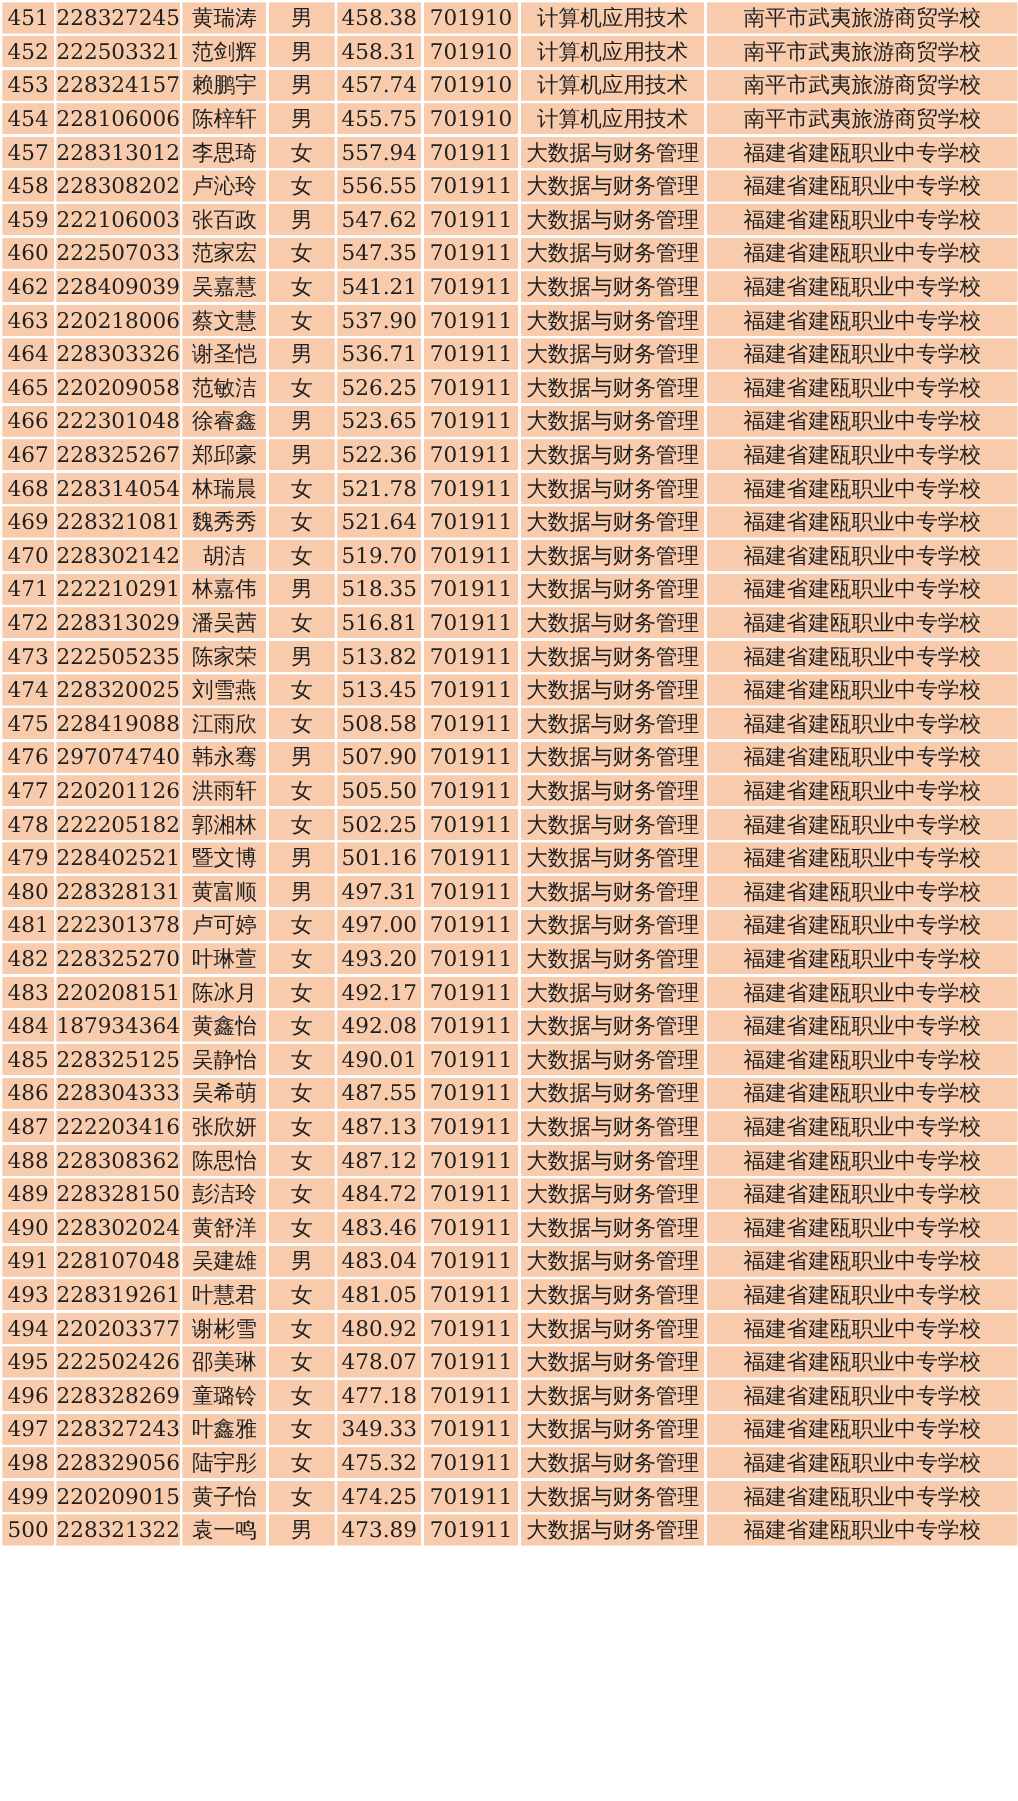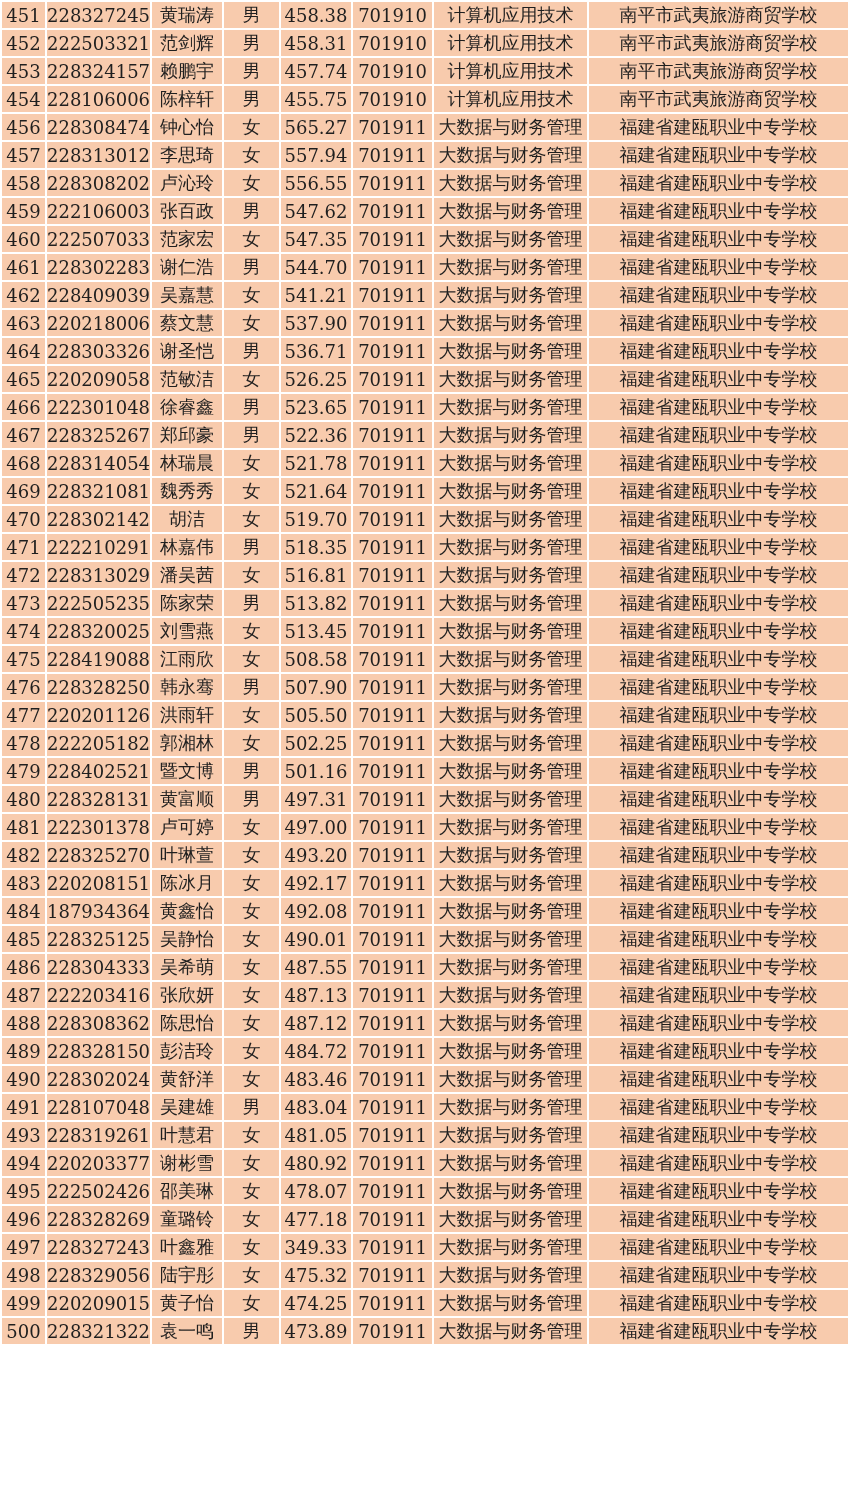--- a/index.html
+++ b/index.html
@@ -96,30 +96,20 @@
     <td class="num">228106006</td>
     <td>陈梓轩</td>
     <td>男</td>
     <td class="num">455.75</td>
     <td class="num">701910</td>
     <td>计算机应用技术</td>
     <td>南平市武夷旅游商贸学校</td>
   </tr>
 
 
-  <tr>
-    <td class="num">456</td>
-    <td class="num">228308474</td>
-    <td>钟心怡</td>
-    <td>女</td>
-    <td class="num">565.27</td>
-    <td class="num">701911</td>
-    <td>大数据与财务管理</td>
-    <td>福建省建瓯职业中专学校</td>
-  </tr>
 
   <tr>
     <td class="num">457</td>
     <td class="num">228313012</td>
     <td>李思琦</td>
     <td>女</td>
     <td class="num">557.94</td>
     <td class="num">701911</td>
     <td>大数据与财务管理</td>
     <td>福建省建瓯职业中专学校</td>
@@ -151,30 +141,20 @@
     <td class="num">460</td>
     <td class="num">222507033</td>
     <td>范家宏</td>
     <td>女</td>
     <td class="num">547.35</td>
     <td class="num">701911</td>
     <td>大数据与财务管理</td>
     <td>福建省建瓯职业中专学校</td>
   </tr>
 
-  <tr>
-    <td class="num">461</td>
-    <td class="num">228302283</td>
-    <td>谢仁浩</td>
-    <td>男</td>
-    <td class="num">544.70</td>
-    <td class="num">701911</td>
-    <td>大数据与财务管理</td>
-    <td>福建省建瓯职业中专学校</td>
-  </tr>
 
   <tr>
     <td class="num">462</td>
     <td class="num">228409039</td>
     <td>吴嘉慧</td>
     <td>女</td>
     <td class="num">541.21</td>
     <td class="num">701911</td>
     <td>大数据与财务管理</td>
     <td>福建省建瓯职业中专学校</td>
@@ -318,21 +298,21 @@
     <td>江雨欣</td>
     <td>女</td>
     <td class="num">508.58</td>
     <td class="num">701911</td>
     <td>大数据与财务管理</td>
     <td>福建省建瓯职业中专学校</td>
   </tr>
 
   <tr>
     <td class="num">476</td>
-    <td class="num">228328250</td>
+    <td class="num">297074740</td>
     <td>韩永骞</td>
     <td>男</td>
     <td class="num">507.90</td>
     <td class="num">701911</td>
     <td>大数据与财务管理</td>
     <td>福建省建瓯职业中专学校</td>
   </tr>
 
   <tr>
     <td class="num">477</td>

